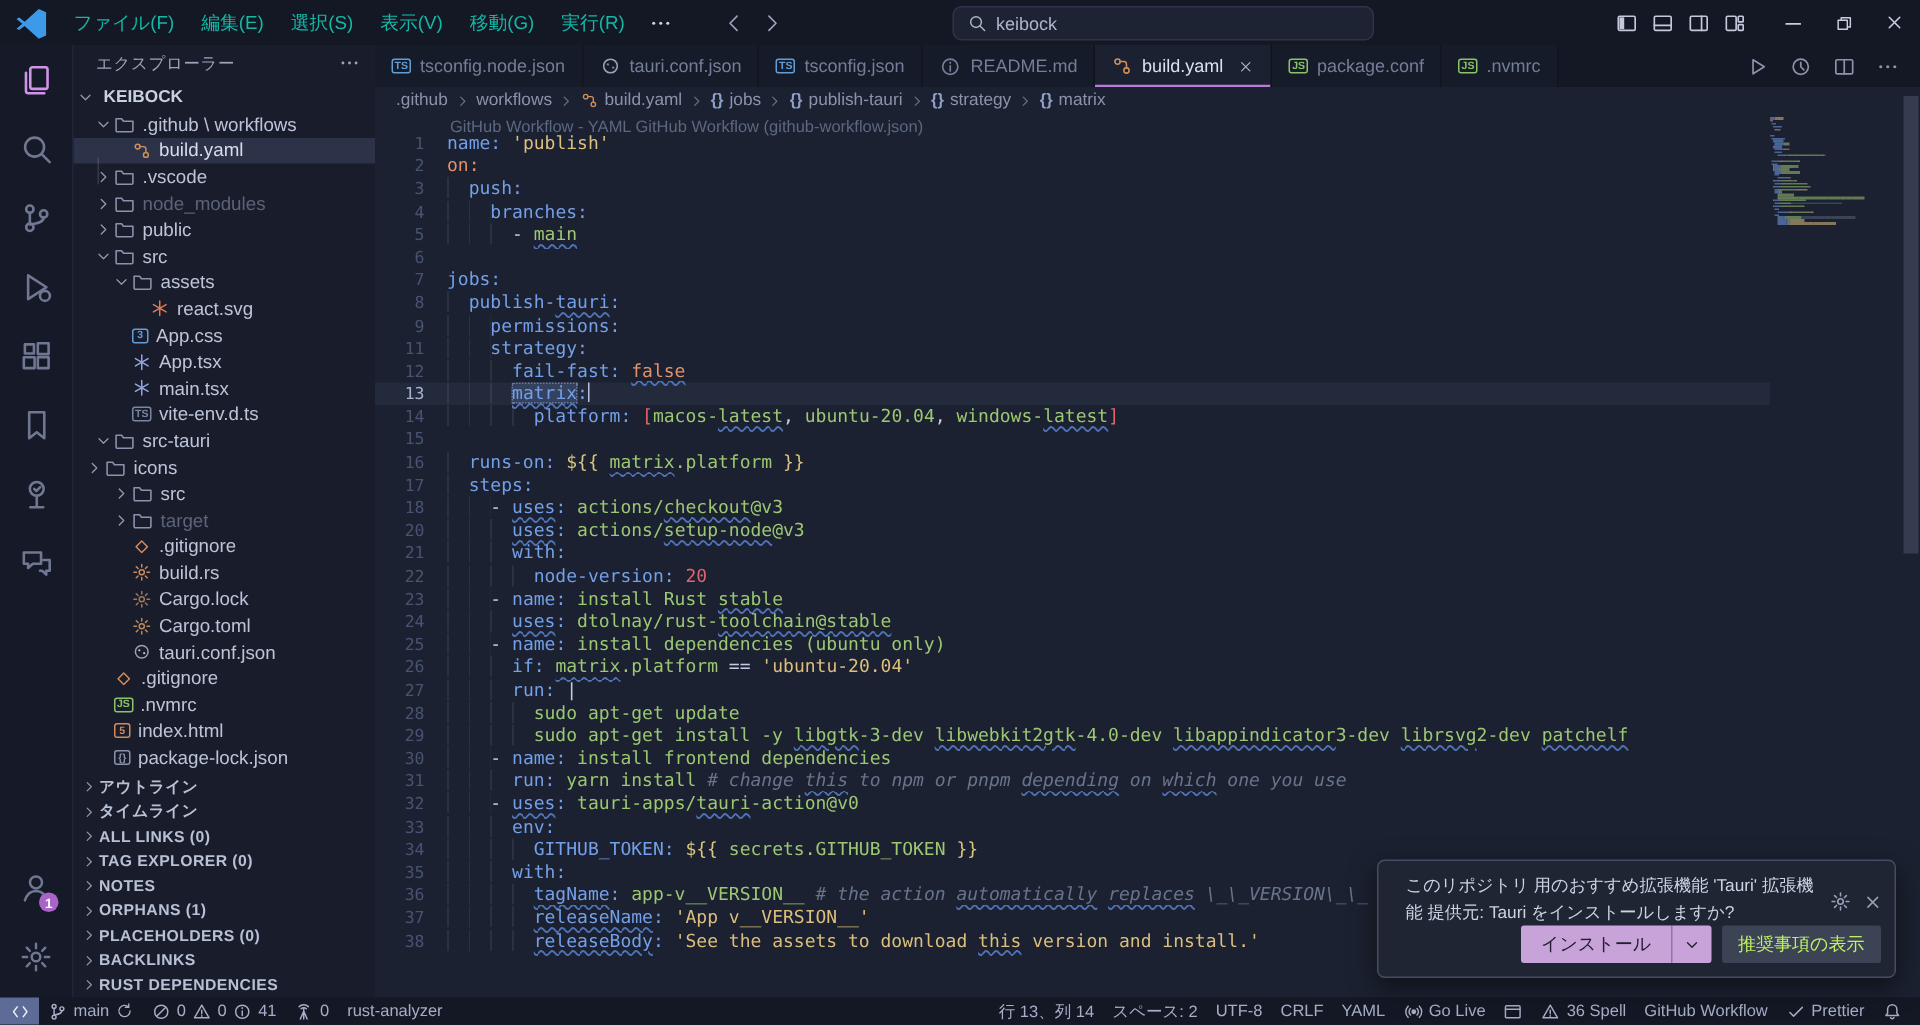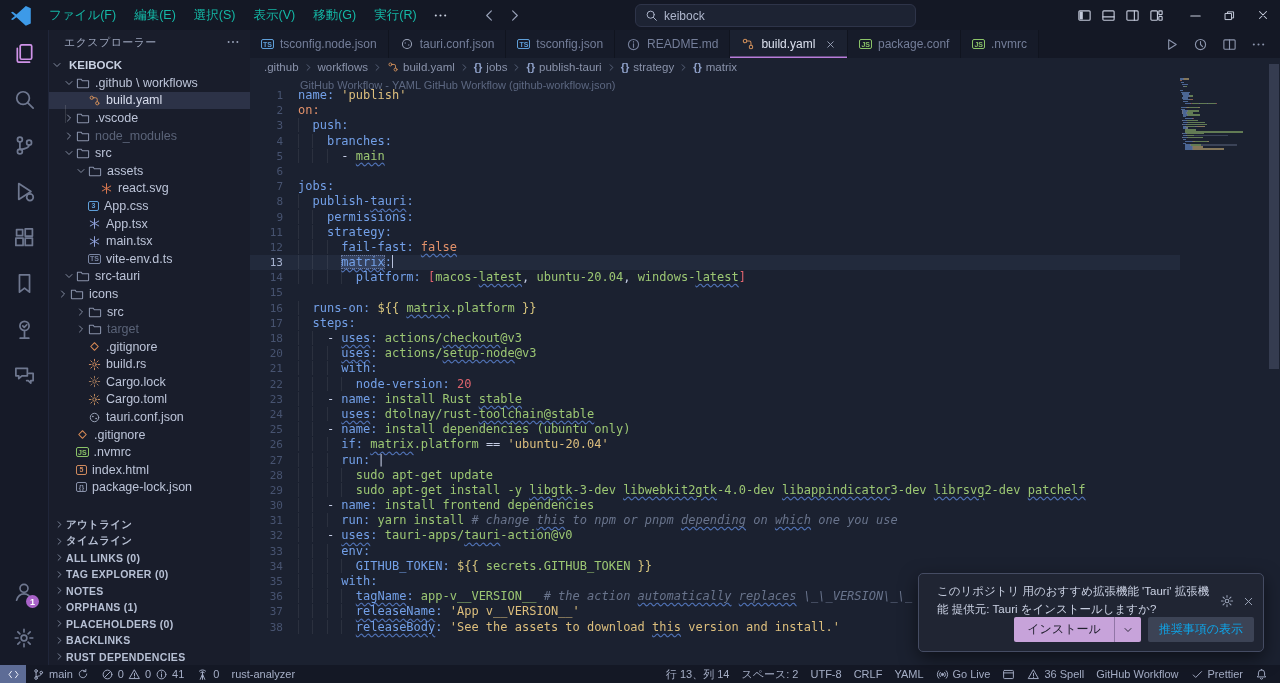--- a/index.html
+++ b/index.html
@@ -77,21 +77,21 @@
   .notification{position:absolute;left:918px;top:573px;width:346px;height:79px;background:#202533;border:1px solid #454c63;
     border-radius:5px;box-shadow:0 6px 18px rgba(0,0,0,.5);z-index:20;color:#ccd3e5;box-sizing:border-box}
   .n-head{display:flex;padding:9px 8px 0 11px;gap:7px;font-size:11.5px;line-height:1.55}
   .n-msg{flex:1}
   .n-icons{display:flex;gap:8px;color:#9aa3b8;padding-top:1px}
   .n-info{color:#8fa7cc;padding-top:1px}
   .n-actions{position:absolute;right:9px;bottom:9px;display:flex;gap:7px}
   .btn-install{display:flex;align-items:stretch;background:#c7a3da;color:#21202e;border-radius:2px;font-size:12px}
   .btn-install .m{padding:4px 13px}
   .btn-install .d{display:flex;align-items:center;padding:0 7px;border-left:1px solid rgba(45,35,70,.35)}
-  .btn-show{background:#3c4355;color:#0ea5e9;padding:4px 11px;border-radius:2px;font-size:12px}
+  .btn-show{background:#3c4355;color:#bef264;padding:4px 11px;border-radius:2px;font-size:12px}
   
   .statusbar{position:absolute;left:0;right:0;bottom:0;height:18px;background:#141825;display:flex;align-items:center;
     font-size:11px;color:#a5aec6;z-index:10}
   .remotebox{width:26px;height:18px;background:#5d6c96;color:#eef1fa;display:flex;align-items:center;justify-content:center}
   .sitem{display:flex;align-items:center;gap:4px;padding:0 6px;height:18px;white-space:nowrap}
   .sright{margin-left:auto;display:flex;align-items:center;padding-right:6px}
 </style>
 </head>
 <body>
 
@@ -315,20 +315,33 @@
           <svg width="12" height="12" viewBox="0 0 16 16" fill="none" stroke="currentColor" stroke-width="1.2" stroke-linecap="round" stroke-linejoin="round">
             <path d="M6 4l4 4-4 4"></path>
           </svg>
         </span>
         <span class="ic">
           <svg width="14" height="14" viewBox="0 0 16 16" fill="none" stroke="#8a93ab" stroke-width="1.2" stroke-linecap="round" stroke-linejoin="round">
             <path d="M1.6 3.6h4.2l1.4 1.9h7.2v7a1 1 0 0 1-1 1H2.6a1 1 0 0 1-1-1z"></path>
           </svg>
         </span>
         <span class="tlabel">node_modules</span>
+      </div>
+      <div class="trow" style="padding-left:14px">
+        <span class="chev">
+          <svg width="12" height="12" viewBox="0 0 16 16" fill="none" stroke="currentColor" stroke-width="1.2" stroke-linecap="round" stroke-linejoin="round">
+            <path d="M6 4l4 4-4 4"></path>
+          </svg>
+        </span>
+        <span class="ic">
+          <svg width="14" height="14" viewBox="0 0 16 16" fill="none" stroke="#8a93ab" stroke-width="1.2" stroke-linecap="round" stroke-linejoin="round">
+            <path d="M1.6 3.6h4.2l1.4 1.9h7.2v7a1 1 0 0 1-1 1H2.6a1 1 0 0 1-1-1z"></path>
+          </svg>
+        </span>
+        <span class="tlabel">public</span>
       </div>
       <div class="trow" style="padding-left:14px">
         <span class="chev">
           <svg width="12" height="12" viewBox="0 0 16 16" fill="none" stroke="currentColor" stroke-width="1.2" stroke-linecap="round" stroke-linejoin="round">
             <path d="M4 6l4 4 4-4"></path>
           </svg>
         </span>
         <span class="ic">
           <svg width="14" height="14" viewBox="0 0 16 16" fill="none" stroke="#8a93ab" stroke-width="1.2" stroke-linecap="round" stroke-linejoin="round">
             <path d="M1.6 3.6h4.2l1.4 1.9h7.2v7a1 1 0 0 1-1 1H2.6a1 1 0 0 1-1-1z"></path>

